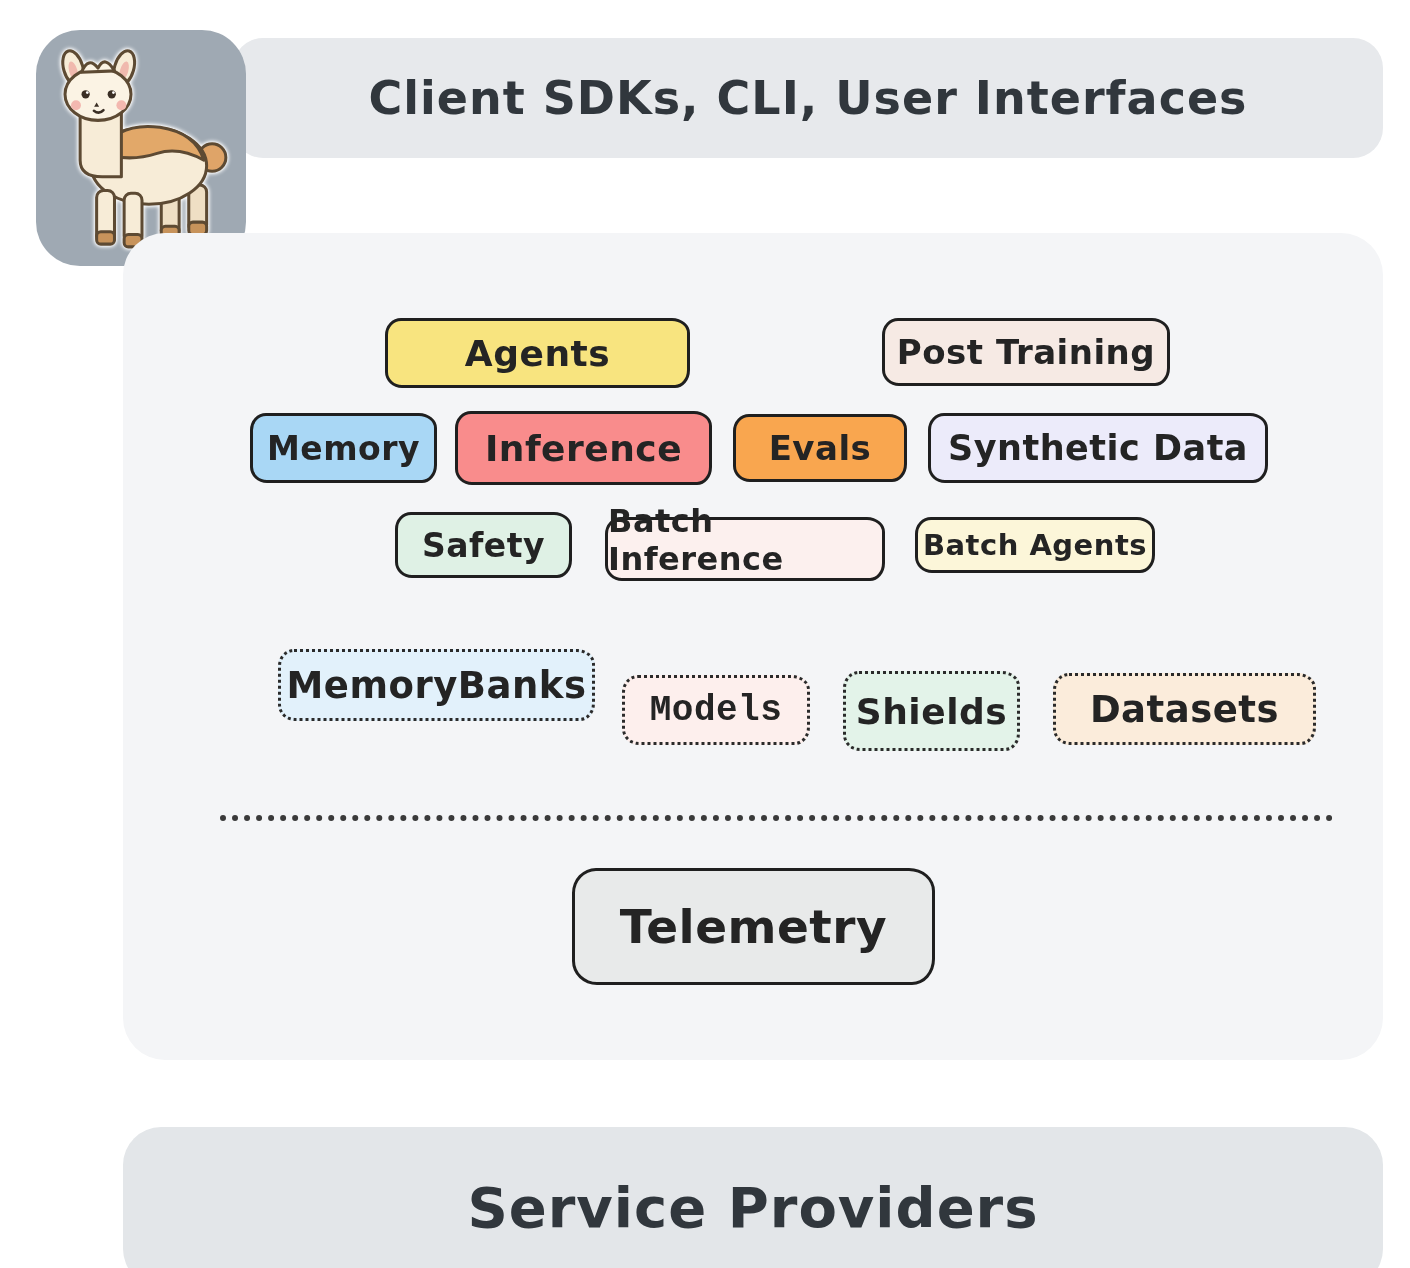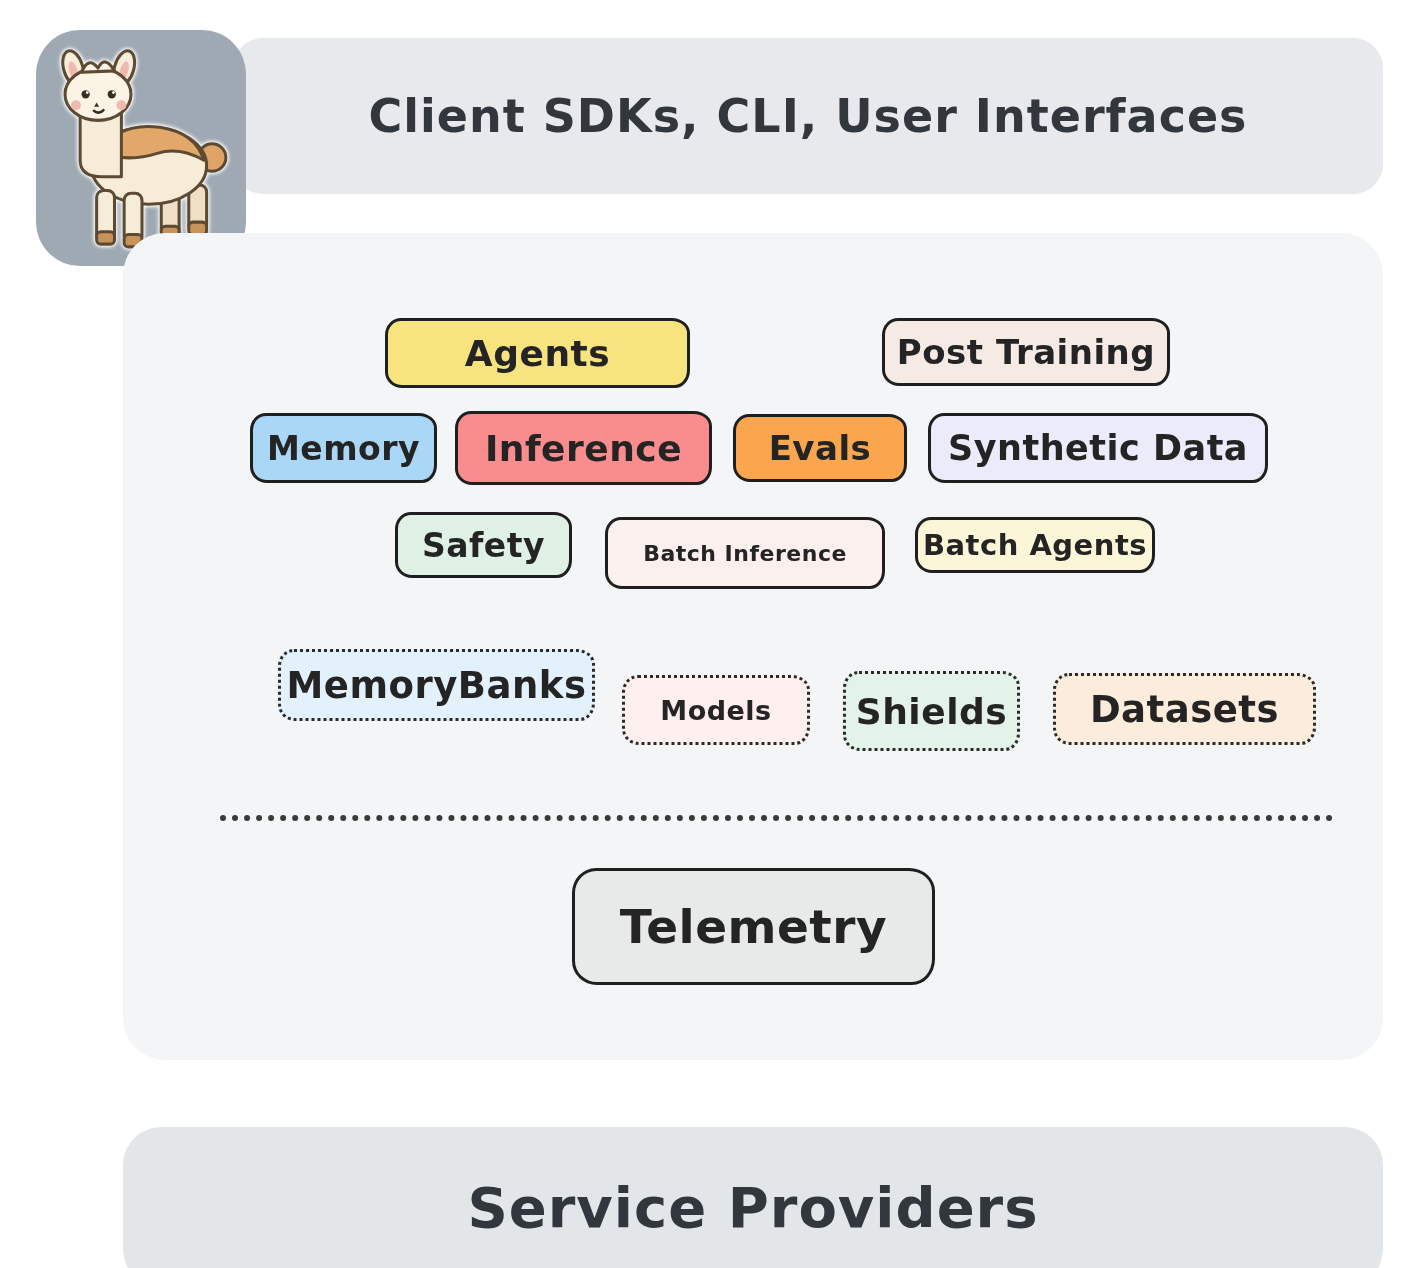--- a/index.html
+++ b/index.html
@@ -13,21 +13,21 @@
     width: 1410px;
     height: 1268px;
     background: #ffffff;
     overflow: hidden;
   }
 
   
   .header-bar {
     position: absolute;
     left: 233px; top: 38px;
-    width: 1150px; height: 156px;
+    width: 1150px; height: 120px;
     background: #e7e9ec;
     border-radius: 30px;
     display: flex; align-items: center; justify-content: center;
   }
   .header-bar .bar-label {
     font-size: 46px; font-weight: 700; letter-spacing: 1px; color: #31373d;
   }
 
   
   .llama-badge {
@@ -67,25 +67,25 @@
   
   .box.agents        { left: 262px; top:  85px; width: 305px; height: 70px; font-size: 36px; }
   .box.post-training { left: 759px; top:  85px; width: 288px; height: 68px; font-size: 34px; }
   
   .box.memory        { left: 127px; top: 180px; width: 187px; height: 70px; font-size: 33px; }
   .box.inference     { left: 332px; top: 178px; width: 257px; height: 74px; font-size: 36px; }
   .box.evals         { left: 610px; top: 181px; width: 174px; height: 68px; font-size: 34px; }
   .box.synthetic     { left: 805px; top: 180px; width: 340px; height: 70px; font-size: 35px; }
   
   .box.safety        { left: 272px; top: 279px; width: 177px; height: 66px; font-size: 33px; }
-  .box.batch-inf     { left: 482px; top: 284px; width: 280px; height: 72px; font-size: 22px; }
+  .box.batch-inf     { left: 482px; top: 284px; width: 280px; height: 64px; font-size: 32px; align-items: flex-end; }
   .box.batch-agents  { left: 792px; top: 284px; width: 240px; height: 56px; font-size: 29px; }
   
   .box.memorybanks   { left: 155px; top: 416px; width: 317px; height: 72px; font-size: 37px; }
-  .box.models        { left: 499px; top: 442px; width: 188px; height: 70px; font-size: 27px; }
+  .box.models        { left: 499px; top: 442px; width: 188px; height: 70px; font-size: 36px; font-family: Liberation Mono, monospace; }
   .box.shields       { left: 720px; top: 438px; width: 177px; height: 80px; font-size: 36px; }
   .box.datasets      { left: 930px; top: 440px; width: 263px; height: 72px; font-size: 37px; }
 
   .dotted-divider {
     position: absolute;
     left: 97px; top: 582px;
     width: 1113px; height: 0;
     border-top: 6px dotted #3a3a3a;
   }
 

